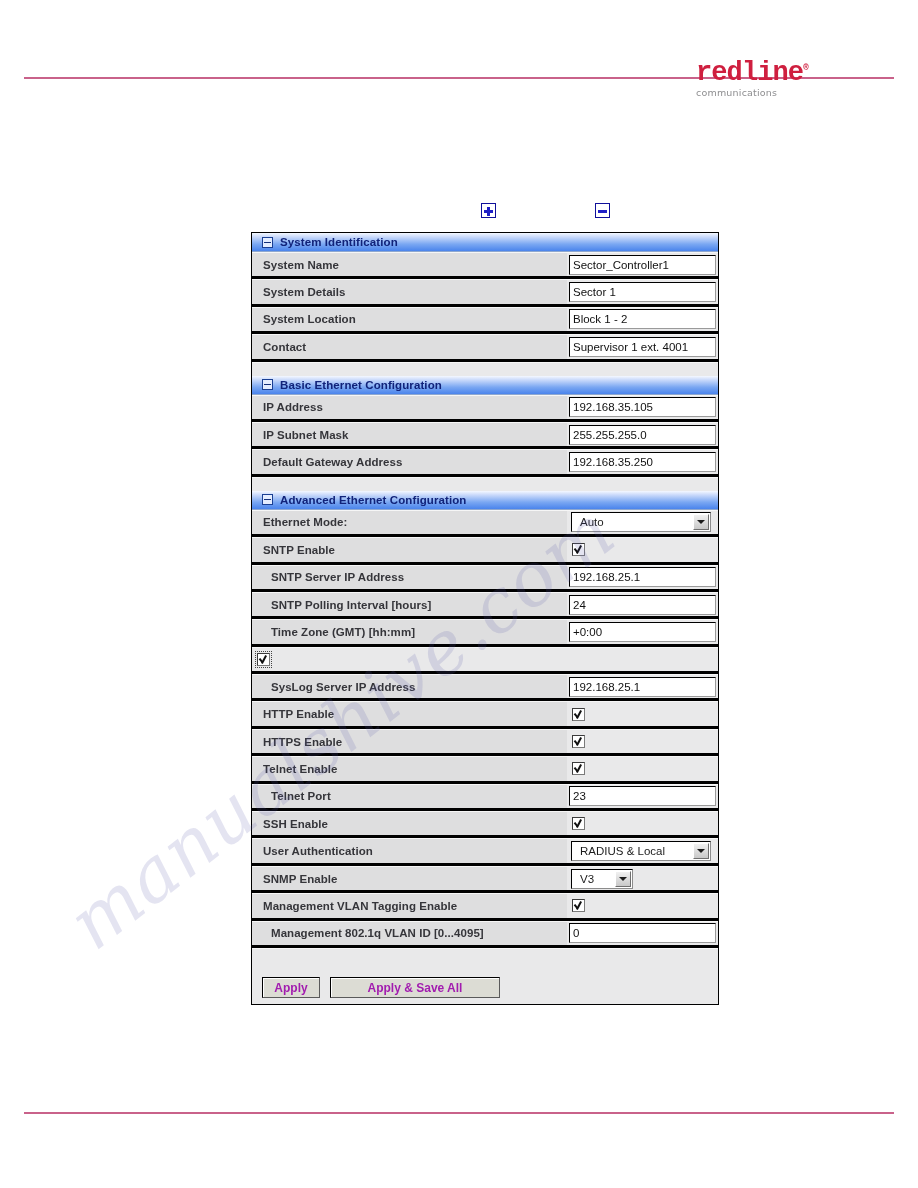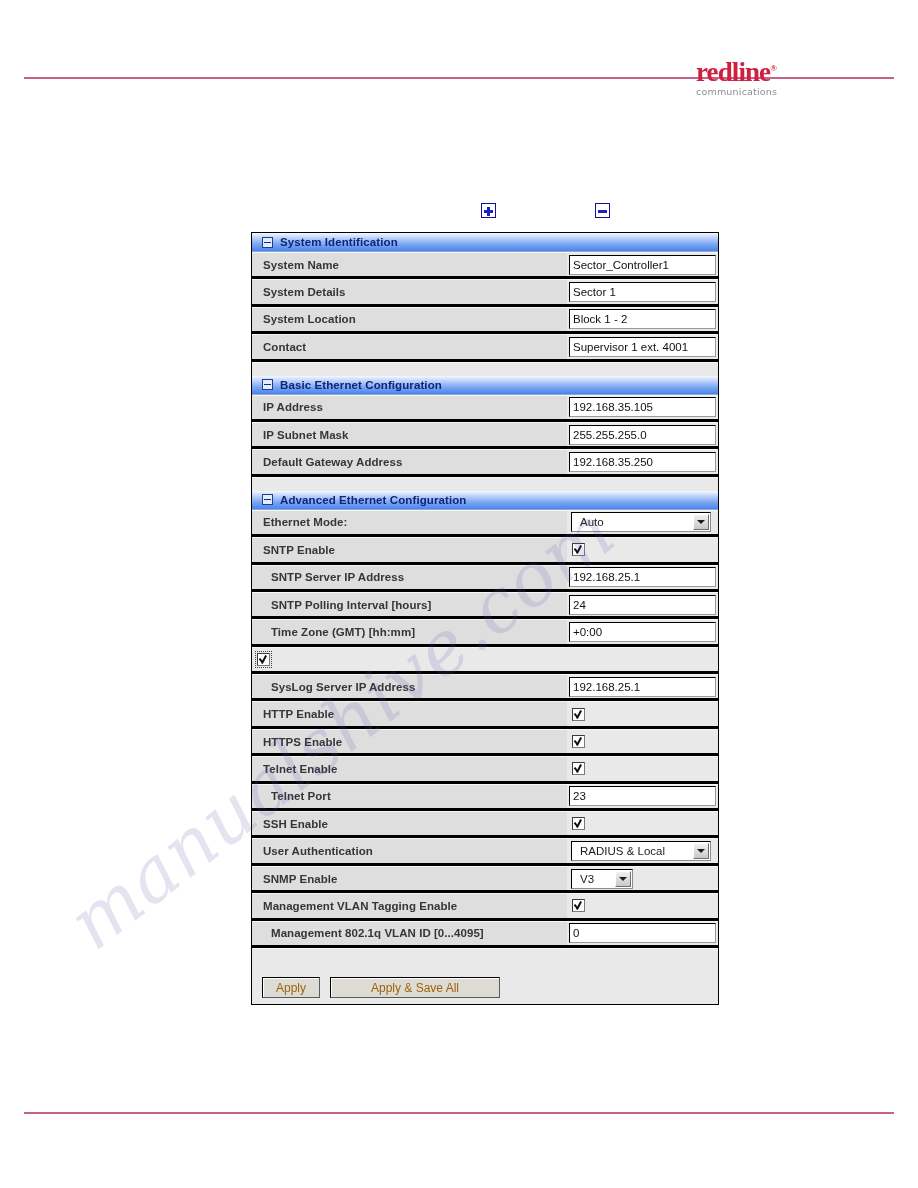--- a/index.html
+++ b/index.html
@@ -34,21 +34,21 @@
   #logo {
     position: absolute;
     right: 92px;
     top: 55px;
     width: 130px;
     height: 40px;
     text-align: left;
   }
   #logo-word {
     display: block;
-    font-family: Liberation Serif, serif;
+    font-family: Liberation Mono, monospace;
     font-weight: bold;
     font-size: 27px;
     letter-spacing: -0.9px;
     color: #cf1f3f;
     line-height: 26px;
   }
   #logo-tm {
     font-size: 9px;
     vertical-align: super;
     font-weight: bold;
@@ -314,22 +314,22 @@
     background: #dcdcd4;
     border: 1px solid #000000;
     border-right-color: #5a5a5a;
     border-bottom-color: #5a5a5a;
     box-shadow: inset 1px 1px 0 #ffffff;
     box-sizing: border-box;
     display: flex;
     align-items: center;
     justify-content: center;
     font-size: 12px;
-    font-weight: normal;
-    color: #a16207;
+    font-weight: bold;
+    color: #a21caf;
     padding: 8px 10px;
     white-space: nowrap;
   }
   #btn-apply { min-width: 58px; }
   #btn-apply-save { min-width: 170px; margin-left: 10px; }
 
   
   #watermark {
     position: absolute;
     left: 0; top: 0;

